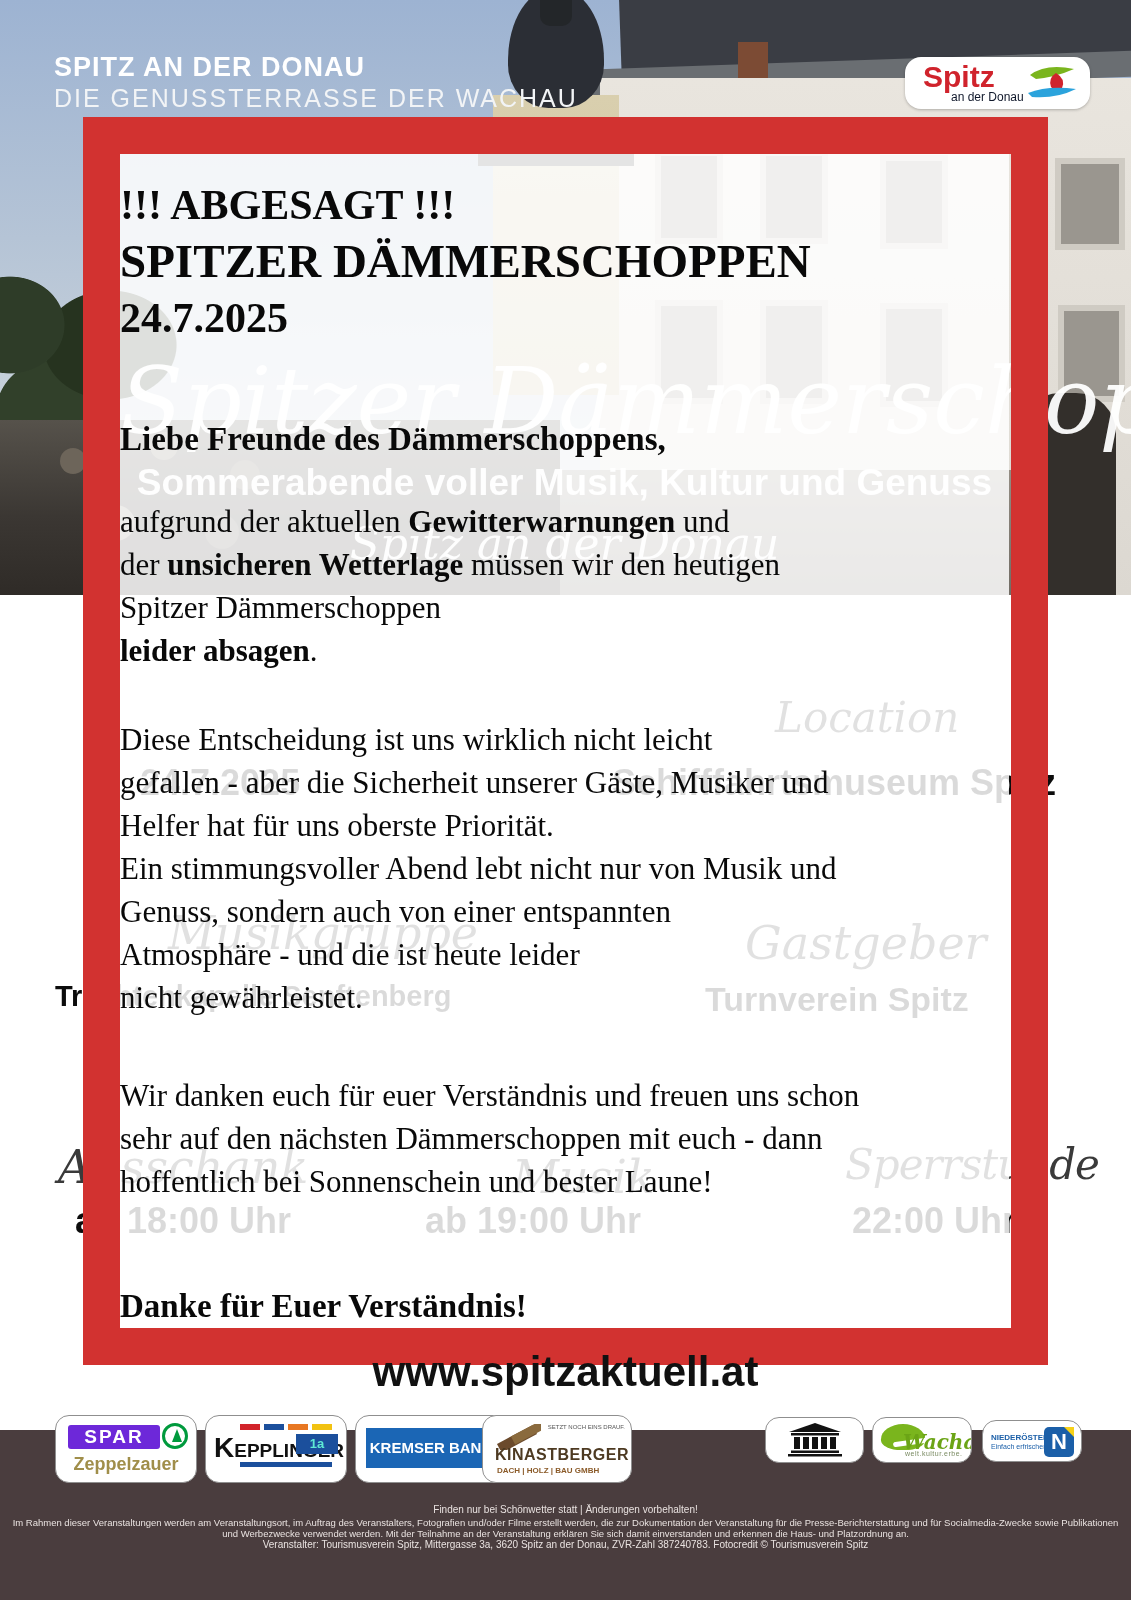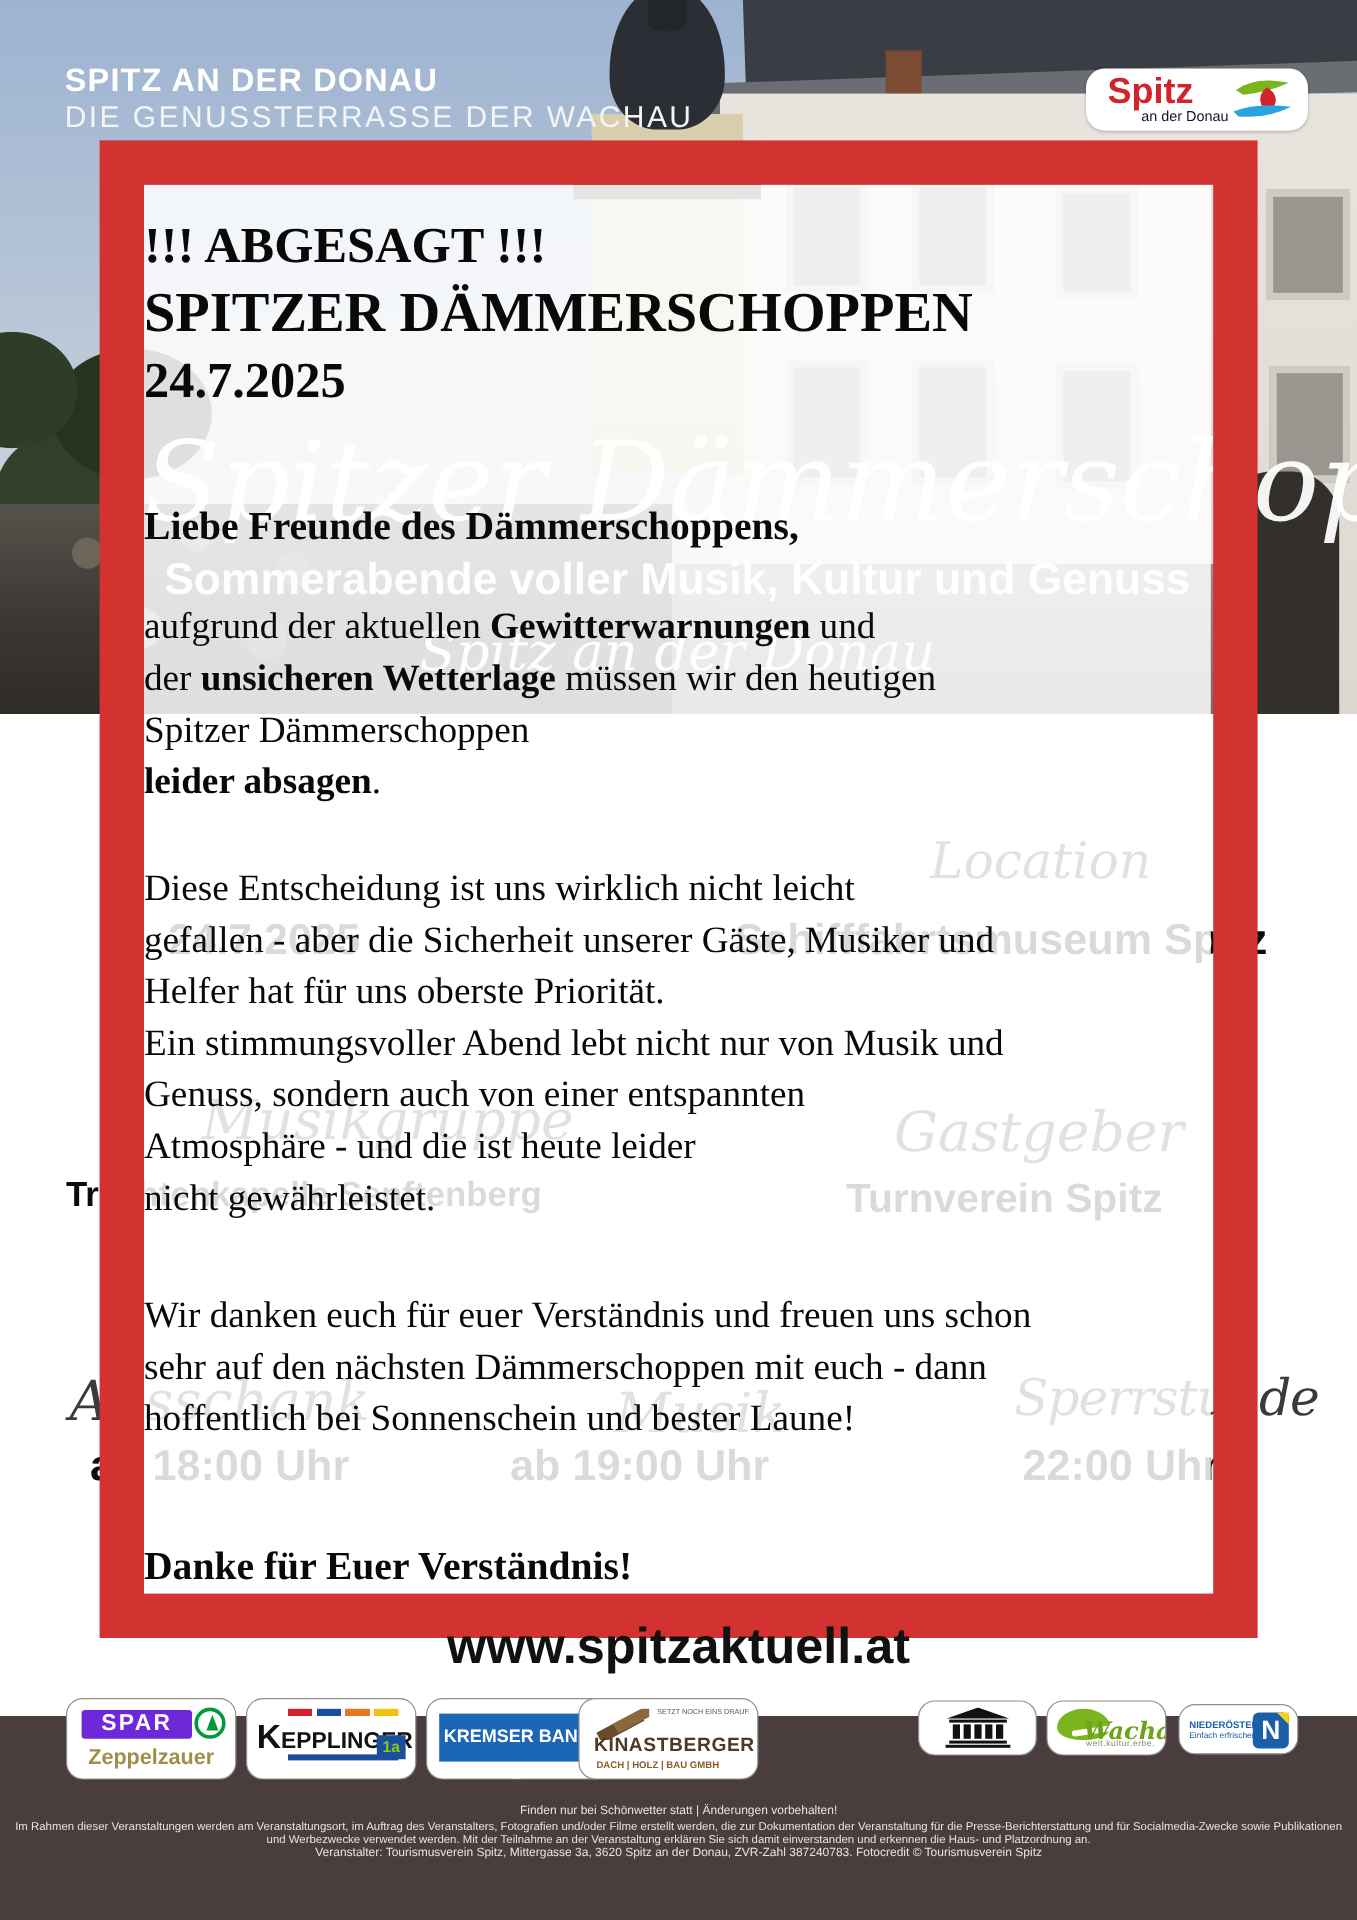--- a/index.html
+++ b/index.html
@@ -84,21 +84,21 @@
   .spar-circle{position:absolute;left:106px;top:7px;width:26px;height:26px;border-radius:50%;
                background:#fff;border:3px solid #009a3d;box-sizing:border-box;}
   .spar-tree{position:absolute;left:7px;top:3px;width:0;height:0;border-left:5px solid transparent;
              border-right:5px solid transparent;border-bottom:13px solid #009a3d;}
   .spar-sub{position:absolute;left:0;top:38px;width:100%;text-align:center;color:#a08e4a;
             font-weight:700;font-size:18px;}
   .kep-strips{position:absolute;left:34px;top:8px;width:92px;height:6px;background:
      linear-gradient(90deg,#d2232a 0 22%,#fff 22% 26%,#1b4f9c 26% 48%,#fff 48% 52%,#e87722 52% 74%,#fff 74% 78%,#f2c211 78% 100%);}
   .kep-word{position:absolute;left:8px;top:16px;font-weight:700;font-size:19px;color:#111;}
   .kep-k{font-size:28px;}
-  .kep-1a{position:absolute;right:8px;top:30px;width:24px;height:20px;background:#1b4f9c;color:#84cc16;
+  .kep-1a{position:absolute;right:8px;top:18px;width:42px;height:20px;background:#1b4f9c;color:#5eead4;
           font-weight:700;font-size:13px;text-align:center;line-height:20px;}
   .kep-line{position:absolute;left:34px;top:46px;width:92px;height:5px;background:#1b4f9c;}
   .kremser-box{position:absolute;left:10px;top:12px;width:130px;height:40px;background:#1b66b5;
                color:#fff;font-weight:700;font-size:15px;text-align:center;line-height:40px;}
   .kin-roof{position:absolute;left:12px;top:8px;width:46px;height:26px;overflow:hidden;}
   .kin-roof:before{content:"";position:absolute;left:2px;top:10px;width:40px;height:10px;background:#6b4a2c;
                    transform:rotate(-28deg);}
   .kin-roof:after{content:"";position:absolute;left:16px;top:4px;width:34px;height:9px;background:#8a6a3d;
                   transform:rotate(-28deg);}
   .kin-tag{position:absolute;right:6px;top:8px;font-size:6px;color:#555;}

